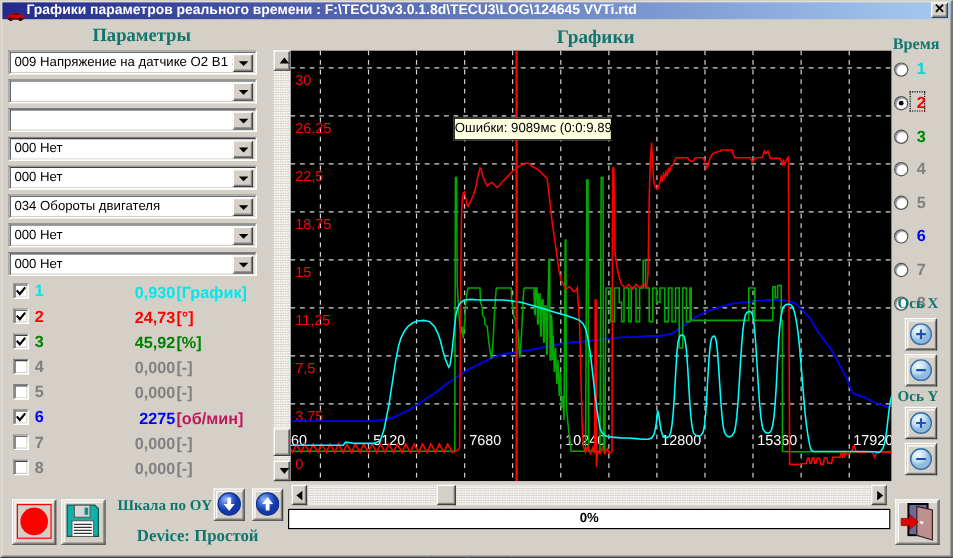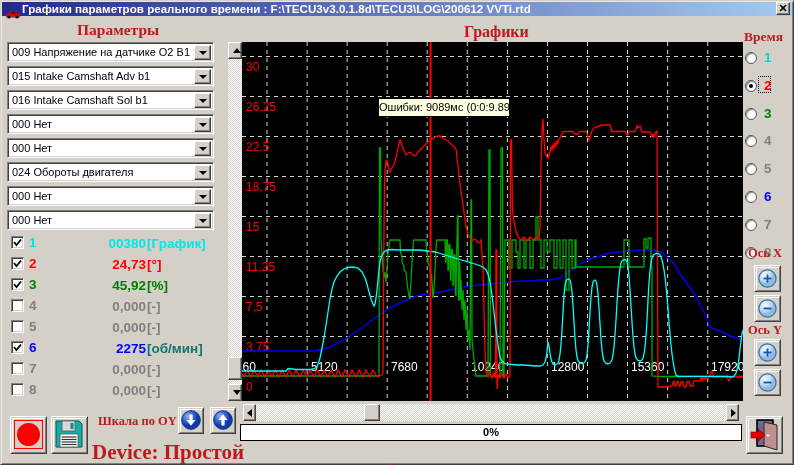--- a/index.html
+++ b/index.html
@@ -10,21 +10,21 @@
   box-shadow: inset 1px 1px 0 #E8E6E0, inset -1px -1px 0 #808080; }
 .titlebar { position:absolute; left:2px; top:2px; width:790px; height:14px;
   background:linear-gradient(to right,#232A8C,#A6CAF0); }
 .ticon { position:absolute; left:3px; top:3px; }
 .ttext { position:absolute; left:20px; top:0px; height:14px; line-height:14px;
   color:#FFF; font-size:11.6px; font-weight:bold; white-space:nowrap; }
 .xbtn { position:absolute; left:776px; top:2px; width:14px; height:13px;
   background:#D4D0C8; border:1px solid; border-color:#FFF #404040 #404040 #FFF;
   box-shadow: inset -1px -1px 0 #808080;
   font-size:11px; font-weight:bold; text-align:center; line-height:11px; color:#000; }
-.hdr { position:absolute; font-family:"Liberation Serif",serif; font-weight:bold; color:#b91c1c; }
+.hdr { position:absolute; font-family:"Liberation Serif",serif; font-weight:bold; color:#0f766e; }
 
 .combo { position:absolute; left:7px; width:207px; height:20px; background:#FFF;
   border:1px solid; border-color:#808080 #FFF #FFF #808080;
   box-shadow: inset 1px 1px 0 #404040, inset -1px -1px 0 #D4D0C8; }
 .ct { position:absolute; left:4px; top:3px; font-size:11px; color:#000; white-space:nowrap; }
 .cbtn { position:absolute; right:2px; top:2px; width:17px; height:15px; background:#D4D0C8;
   border:1px solid; border-color:#FFF #404040 #404040 #FFF; box-shadow: inset -1px -1px 0 #808080; }
 .dn { position:absolute; left:4px; top:5px; width:0; height:0;
   border-left:4px solid transparent; border-right:4px solid transparent; border-top:4px solid #000; }
 
@@ -68,57 +68,55 @@
 <body>
 <div class="win"></div>
 <div class="titlebar">
   <span class="ticon"><svg width="16" height="9" viewBox="0 0 16 9">
 <path d="M0.5 5.5 Q1 3.8 3.5 3.4 L5.5 1.8 Q8 1 10.5 1.8 L13 3.2 Q15.3 3.6 15.5 5.2 L15 6.5 L1 6.5 Z" fill="#D40000"></path>
 <path d="M5.8 3.2 L6.8 2.2 Q8.5 1.7 10 2.3 L11.5 3.3 Z" fill="#1A1A1A"></path>
 <path d="M1 6.5 L15 6.5 L14.5 7.4 L1.5 7.4 Z" fill="#6A0000"></path>
 <circle cx="4" cy="7" r="1.6" fill="#111"></circle>
 <circle cx="12" cy="7" r="1.6" fill="#111"></circle>
 </svg></span>
-  <span class="ttext">Графики параметров реального времени : F:\TECU3v3.0.1.8d\TECU3\LOG\200612 VVTi.rtd</span>
+  <span class="ttext">Графики параметров реального времени : F:\TECU3v3.0.1.8d\TECU3\LOG\124645 VVTi.rtd</span>
 </div>
 <div class="xbtn">✕</div>
 
 <div class="hdr" style="left:77px; top:21px; font-size:15.5px;">Параметры</div>
 <div class="combo" style="top:42px">
     <span class="ct">009 Напряжение на датчике O2 B1 S</span>
     <span class="cbtn">
       <span class="dn"></span>
     </span>
   </div>
 <div class="combo" style="top:66px">
-    <span class="ct">015 Intake Camshaft Adv b1</span>
     <span class="cbtn">
       <span class="dn"></span>
     </span>
   </div>
 <div class="combo" style="top:90px">
-    <span class="ct">016 Intake Camshaft Sol b1</span>
     <span class="cbtn">
       <span class="dn"></span>
     </span>
   </div>
 <div class="combo" style="top:114px">
     <span class="ct">000 Нет</span>
     <span class="cbtn">
       <span class="dn"></span>
     </span>
   </div>
 <div class="combo" style="top:138px">
     <span class="ct">000 Нет</span>
     <span class="cbtn">
       <span class="dn"></span>
     </span>
   </div>
 <div class="combo" style="top:162px">
-    <span class="ct">024 Обороты двигателя</span>
+    <span class="ct">034 Обороты двигателя</span>
     <span class="cbtn">
       <span class="dn"></span>
     </span>
   </div>
 <div class="combo" style="top:186px">
     <span class="ct">000 Нет</span>
     <span class="cbtn">
       <span class="dn"></span>
     </span>
   </div>
@@ -128,21 +126,21 @@
       <span class="dn"></span>
     </span>
   </div>
 <div class="crow" style="top:235px">
     <span class="cbox">
       <svg width="11" height="11" viewBox="0 0 11 11">
         <polyline points="2,5 4.5,8 9,2.5" fill="none" stroke="#000" stroke-width="1.8"></polyline>
       </svg>
     </span>
     <span class="cnum" style="color:#00E8E8">1</span>
-    <span class="cval" style="color:#00E8E8">00380</span>
+    <span class="cval" style="color:#00E8E8">0,930</span>
     <span class="cunit" style="color:#00E8E8">[График]</span>
   </div>
 <div class="crow" style="top:256px">
     <span class="cbox">
       <svg width="11" height="11" viewBox="0 0 11 11">
         <polyline points="2,5 4.5,8 9,2.5" fill="none" stroke="#000" stroke-width="1.8"></polyline>
       </svg>
     </span>
     <span class="cnum" style="color:#FF0000">2</span>
     <span class="cval" style="color:#FF0000">24,73</span>
@@ -171,21 +169,21 @@
     <span class="cunit" style="color:#808080">[-]</span>
   </div>
 <div class="crow" style="top:340px">
     <span class="cbox">
       <svg width="11" height="11" viewBox="0 0 11 11">
         <polyline points="2,5 4.5,8 9,2.5" fill="none" stroke="#000" stroke-width="1.8"></polyline>
       </svg>
     </span>
     <span class="cnum" style="color:#0000FF">6</span>
     <span class="cval" style="color:#0000FF">2275</span>
-    <span class="cunit" style="color:#0f766e">[об/мин]</span>
+    <span class="cunit" style="color:#be185d">[об/мин]</span>
   </div>
 <div class="crow" style="top:361px">
     <span class="cbox dis"></span>
     <span class="cnum" style="color:#808080">7</span>
     <span class="cval" style="color:#808080">0,000</span>
     <span class="cunit" style="color:#808080">[-]</span>
   </div>
 <div class="crow" style="top:382px">
     <span class="cbox dis"></span>
     <span class="cnum" style="color:#808080">8</span>
@@ -227,21 +225,21 @@
 <defs>
         <radialGradient id="bg2" cx="35%" cy="30%">
           <stop offset="0%" stop-color="#9BB7F0"></stop>
           <stop offset="55%" stop-color="#3A6CD8"></stop>
           <stop offset="100%" stop-color="#1538A8"></stop>
         </radialGradient>
       </defs>
 <circle cx="10" cy="10" r="9.3" fill="url(#bg2)" stroke="#103090" stroke-width="1"></circle>
 <path d="M8.4 15.5 H11.6 V10 H14.6 L10 4.2 L5.4 10 H8.4 Z" fill="#FFF"></path>
 </svg></div>
-<div class="hdr" style="left:92px; top:440px; font-size:21px;">Device: Простой</div>
+<div class="hdr" style="left:114px; top:440px; font-size:14px;">Device: Простой</div>
 <div class="hdr" style="left:350px; top:442px; font-size:16px;margin-top:20px;">Ошибки:-/-</div>
 
 <div class="hdr" style="left:464px; top:23px; font-size:16px;">Графики</div>
 <svg class="chart" width="501" height="359" viewBox="242 42 501 359">
 <rect x="242" y="42" width="501" height="359" fill="#000"></rect>
 <g stroke="#D4D4D4" stroke-width="1" stroke-dasharray="4 4">
 <line x1="267.0" y1="42" x2="267.0" y2="401"></line>
 <line x1="307.1" y1="42" x2="307.1" y2="401"></line>
 <line x1="347.1" y1="42" x2="347.1" y2="401"></line>
 <line x1="387.2" y1="42" x2="387.2" y2="401"></line>

